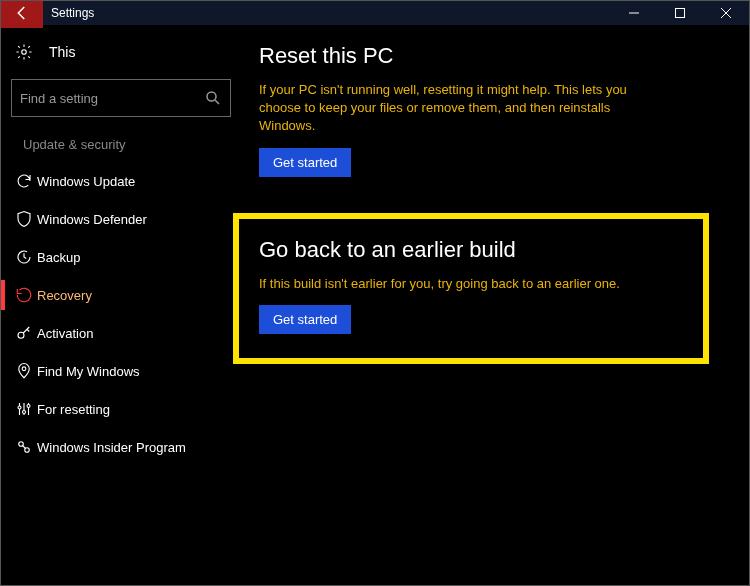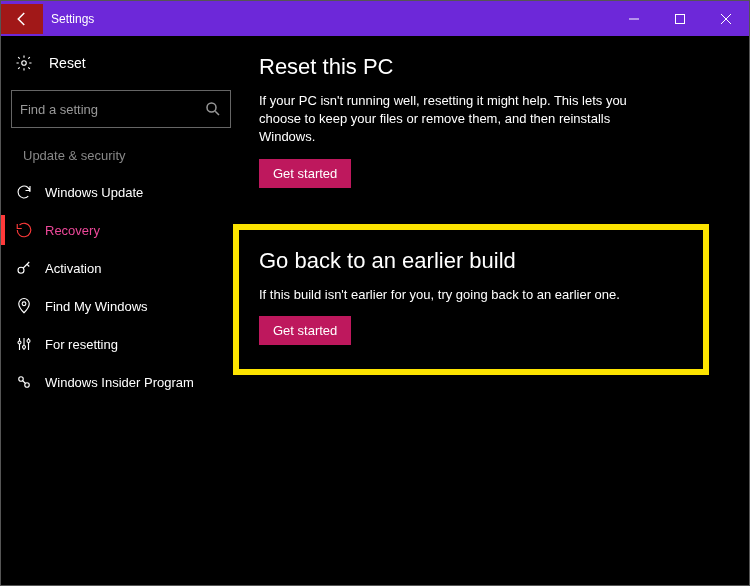--- a/index.html
+++ b/index.html
@@ -6,22 +6,22 @@
     body {
       width: 750px;
       height: 586px;
       background: #000;
       font-family: "Segoe UI", Arial, sans-serif;
       color: #fff;
       overflow: hidden;
       border: 1px solid #555;
     }
     .titlebar {
-      height: 35px;
-      background: #6d28d9;
+      height: 24px;
+      background: #0f172a;
       display: flex;
       align-items: center;
       color: #fff;
     }
     .back-btn {
       width: 42px;
       height: 30px;
       display: flex;
       align-items: center;
       justify-content: center;
@@ -67,28 +67,28 @@
     }
     .searchbox .ph { flex: 1; }
     .group-head {
       color: #888;
       font-size: 13px;
       padding: 6px 14px 10px 22px;
     }
     .side-item {
       display: flex;
       align-items: center;
-      gap: 12px;
+      gap: 4px;
       padding: 10px 14px;
       font-size: 13px;
       color: #fff;
       position: relative;
     }
     .side-item.selected {
-      color: #ec4899;
+      color: #fdba74;
     }
     .side-item.selected::before {
       content: "";
       position: absolute;
       left: 0; top: 4px; bottom: 4px;
       width: 4px;
       background: #ff3a3a;
     }
     .icon { width: 18px; height: 18px; display: flex; align-items: center; justify-content: center; flex-shrink: 0; }
     .icon svg { width: 18px; height: 18px; }
@@ -98,27 +98,27 @@
     }
     .section { margin-bottom: 36px; }
     .section h2 {
       font-weight: 300;
       font-size: 22px;
       margin-bottom: 12px;
     }
     .section p {
       font-size: 13px;
       line-height: 1.4;
-      color: #ffffff;
+      color: #eab308;
       margin-bottom: 12px;
       max-width: 400px;
     }
     .btn {
       display: inline-block;
-      background: #be185d;
+      background: #1d4ed8;
       color: #fff;
       border: none;
       padding: 7px 14px;
       font-size: 13px;
       font-family: inherit;
     }
     .highlighted {
       border: 6px solid #fce300;
       padding: 18px 20px 24px 20px;
       margin-left: -26px;
@@ -161,21 +161,21 @@
 
 <div class="content">
   <div class="sidebar">
     <div class="home">
       <span class="icon">
         <svg viewBox="0 0 24 24" fill="none" stroke="#fff" stroke-width="1.5">
             <circle cx="12" cy="12" r="3"></circle>
             <path d="M12 2v3M12 19v3M4.2 4.2l2.1 2.1M17.7 17.7l2.1 2.1M2 12h3M19 12h3M4.2 19.8l2.1-2.1M17.7 6.3l2.1-2.1"></path>
           </svg>
       </span>
-      <span>Reset</span>
+      <span>This</span>
     </div>
 
     <div class="searchbox">
       <span class="ph">Find a setting</span>
       <span class="icon">
         <svg viewBox="0 0 24 24" fill="none" stroke="#999" stroke-width="2">
             <circle cx="10" cy="10" r="6"></circle>
             <line x1="15" y1="15" x2="20" y2="20"></line>
           </svg>
       </span>
@@ -183,20 +183,36 @@
 
     <div class="group-head">Update &amp; security</div>
 
     <div class="side-item">
       <span class="icon">
           <svg viewBox="0 0 24 24" fill="none" stroke="#fff" stroke-width="1.5">
             <path d="M20 12a8 8 0 1 0-2.3 5.6M20 4v6h-6"></path>
           </svg>
         </span>
       <span>Windows Update</span>
+    </div>
+    <div class="side-item">
+      <span class="icon">
+          <svg viewBox="0 0 24 24" fill="none" stroke="#fff" stroke-width="1.5">
+            <path d="M12 2l8 3v6c0 5-3.5 9-8 11-4.5-2-8-6-8-11V5l8-3z"></path>
+          </svg>
+        </span>
+      <span>Windows Defender</span>
+    </div>
+    <div class="side-item">
+      <span class="icon">
+          <svg viewBox="0 0 24 24" fill="none" stroke="#fff" stroke-width="1.5">
+            <path d="M20 12a8 8 0 1 1-4-6.9M12 7v5l3 2"></path>
+          </svg>
+        </span>
+      <span>Backup</span>
     </div>
     <div class="side-item selected">
       <span class="icon">
           <svg viewBox="0 0 24 24" fill="none" stroke="#ff3a3a" stroke-width="1.5">
             <path d="M3 12a9 9 0 1 0 3-6.7M3 4v6h6"></path>
           </svg>
         </span>
       <span>Recovery</span>
     </div>
     <div class="side-item">

